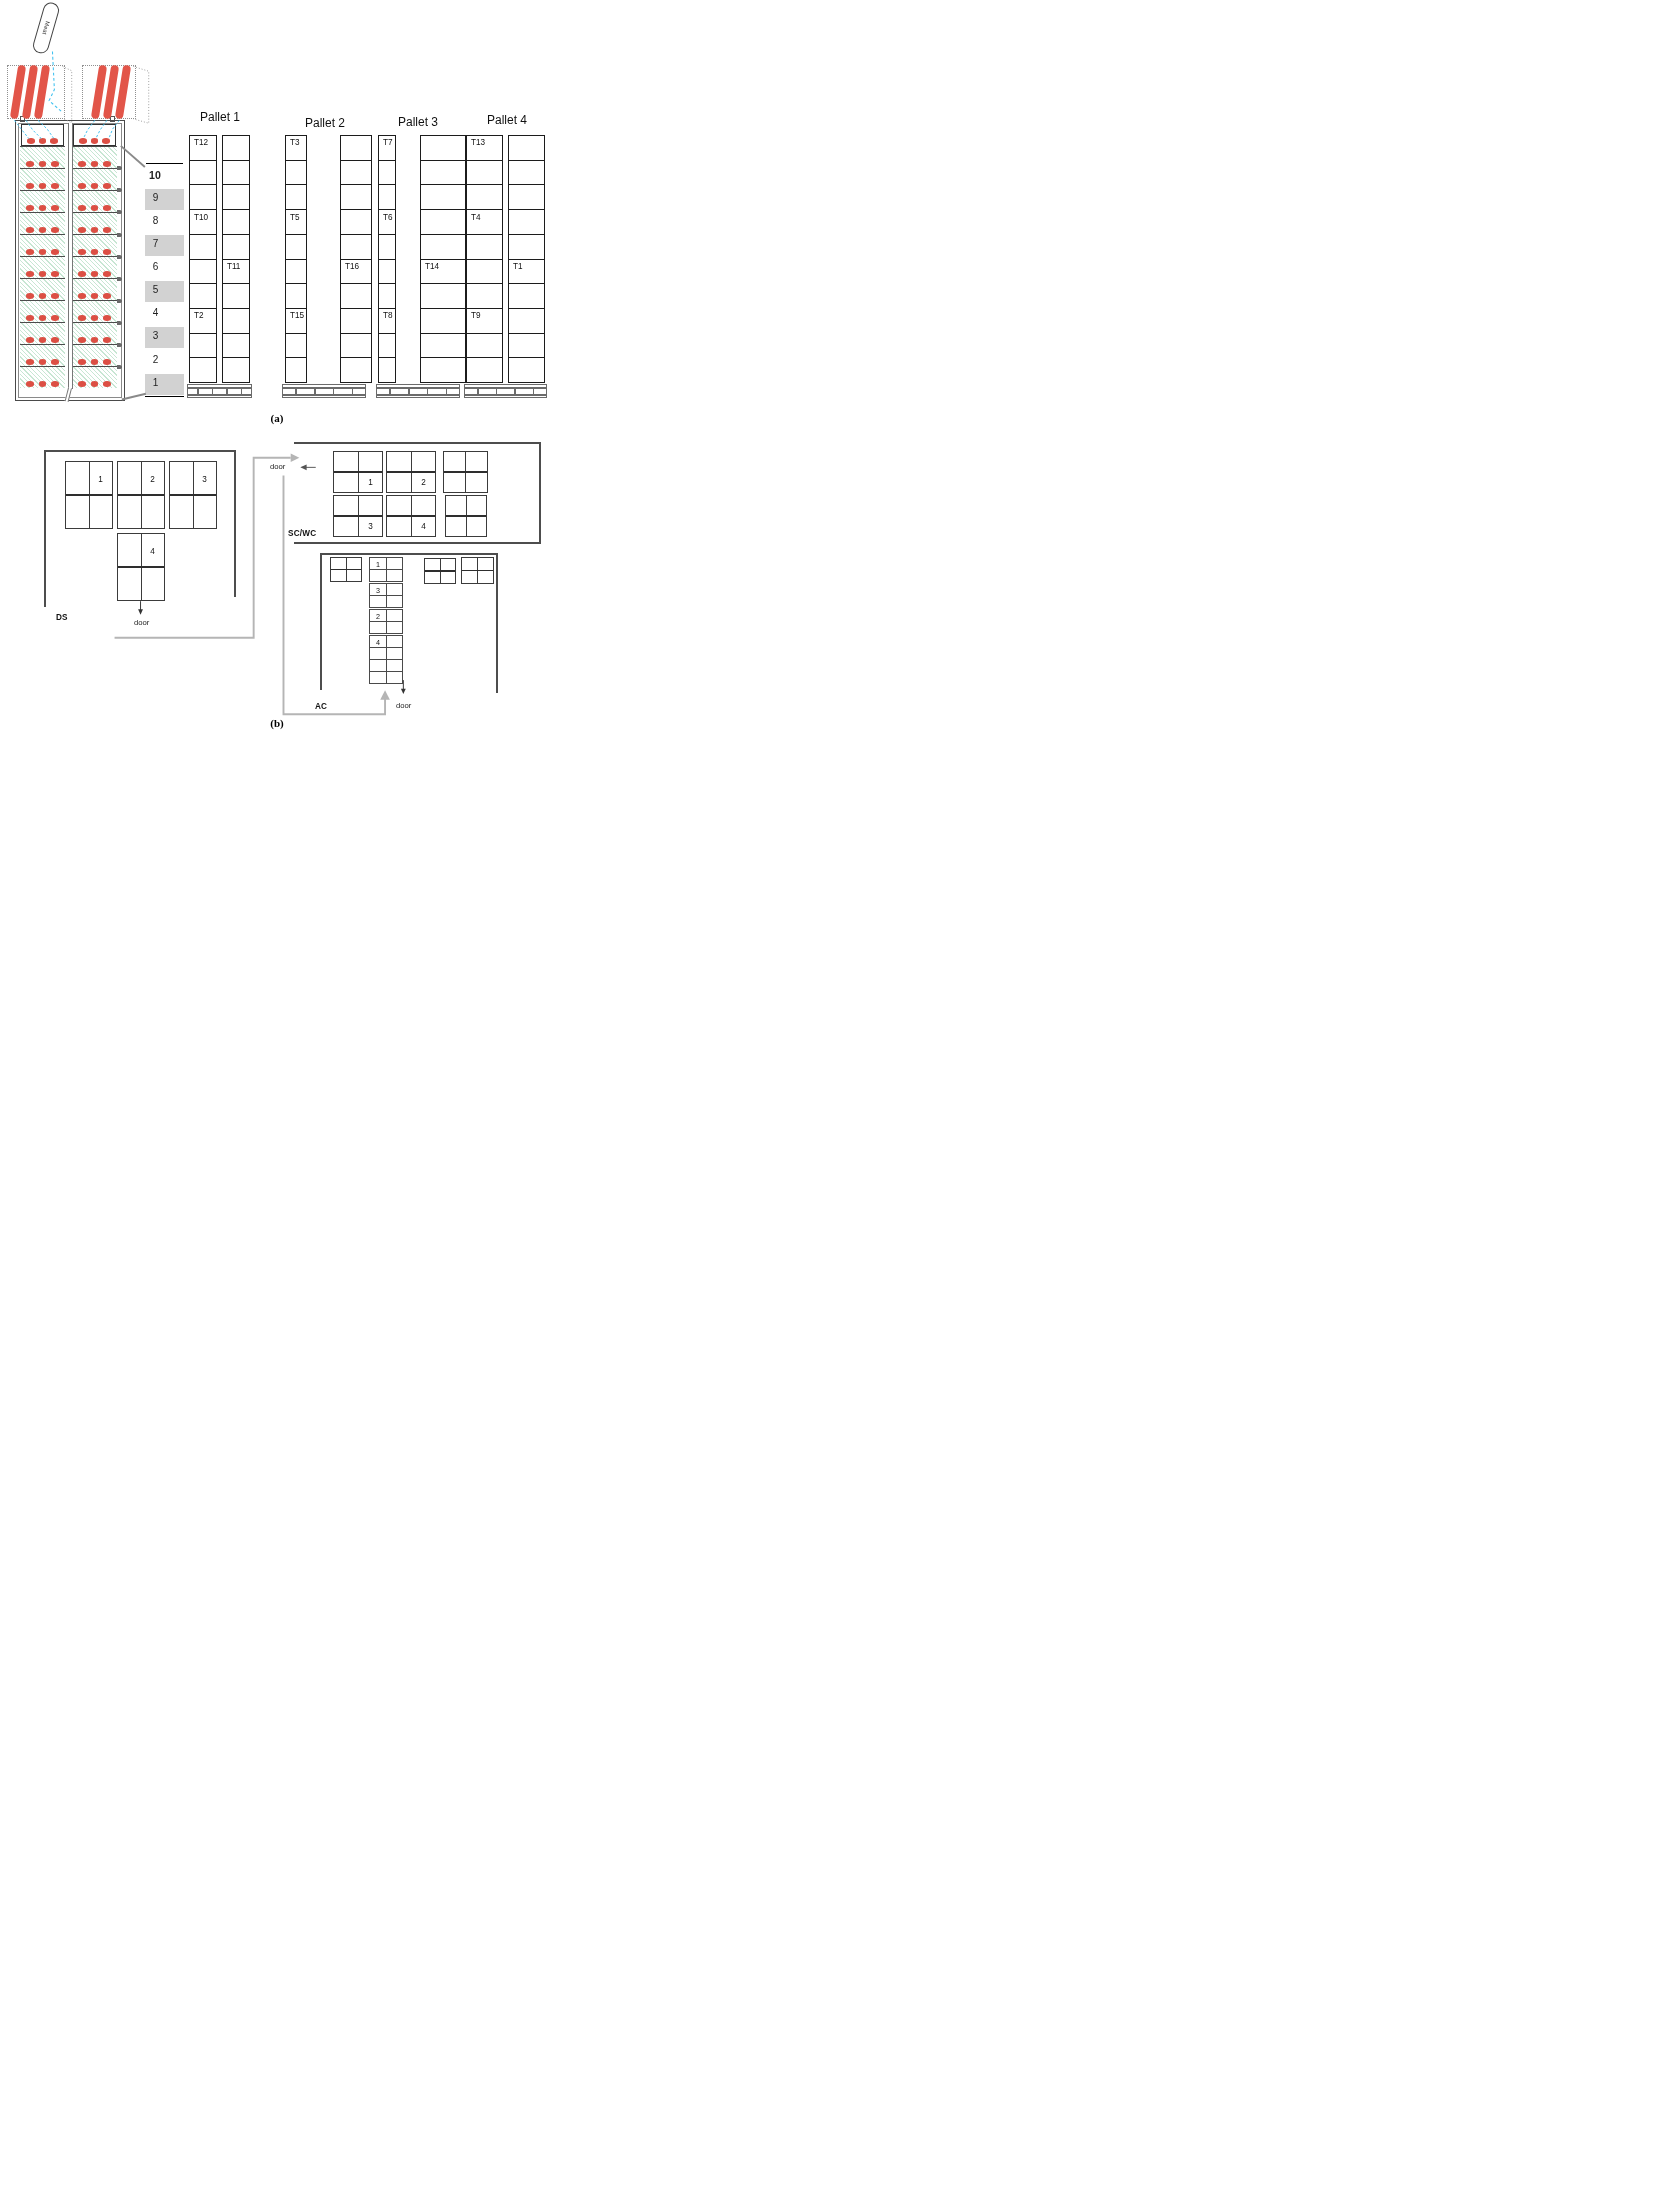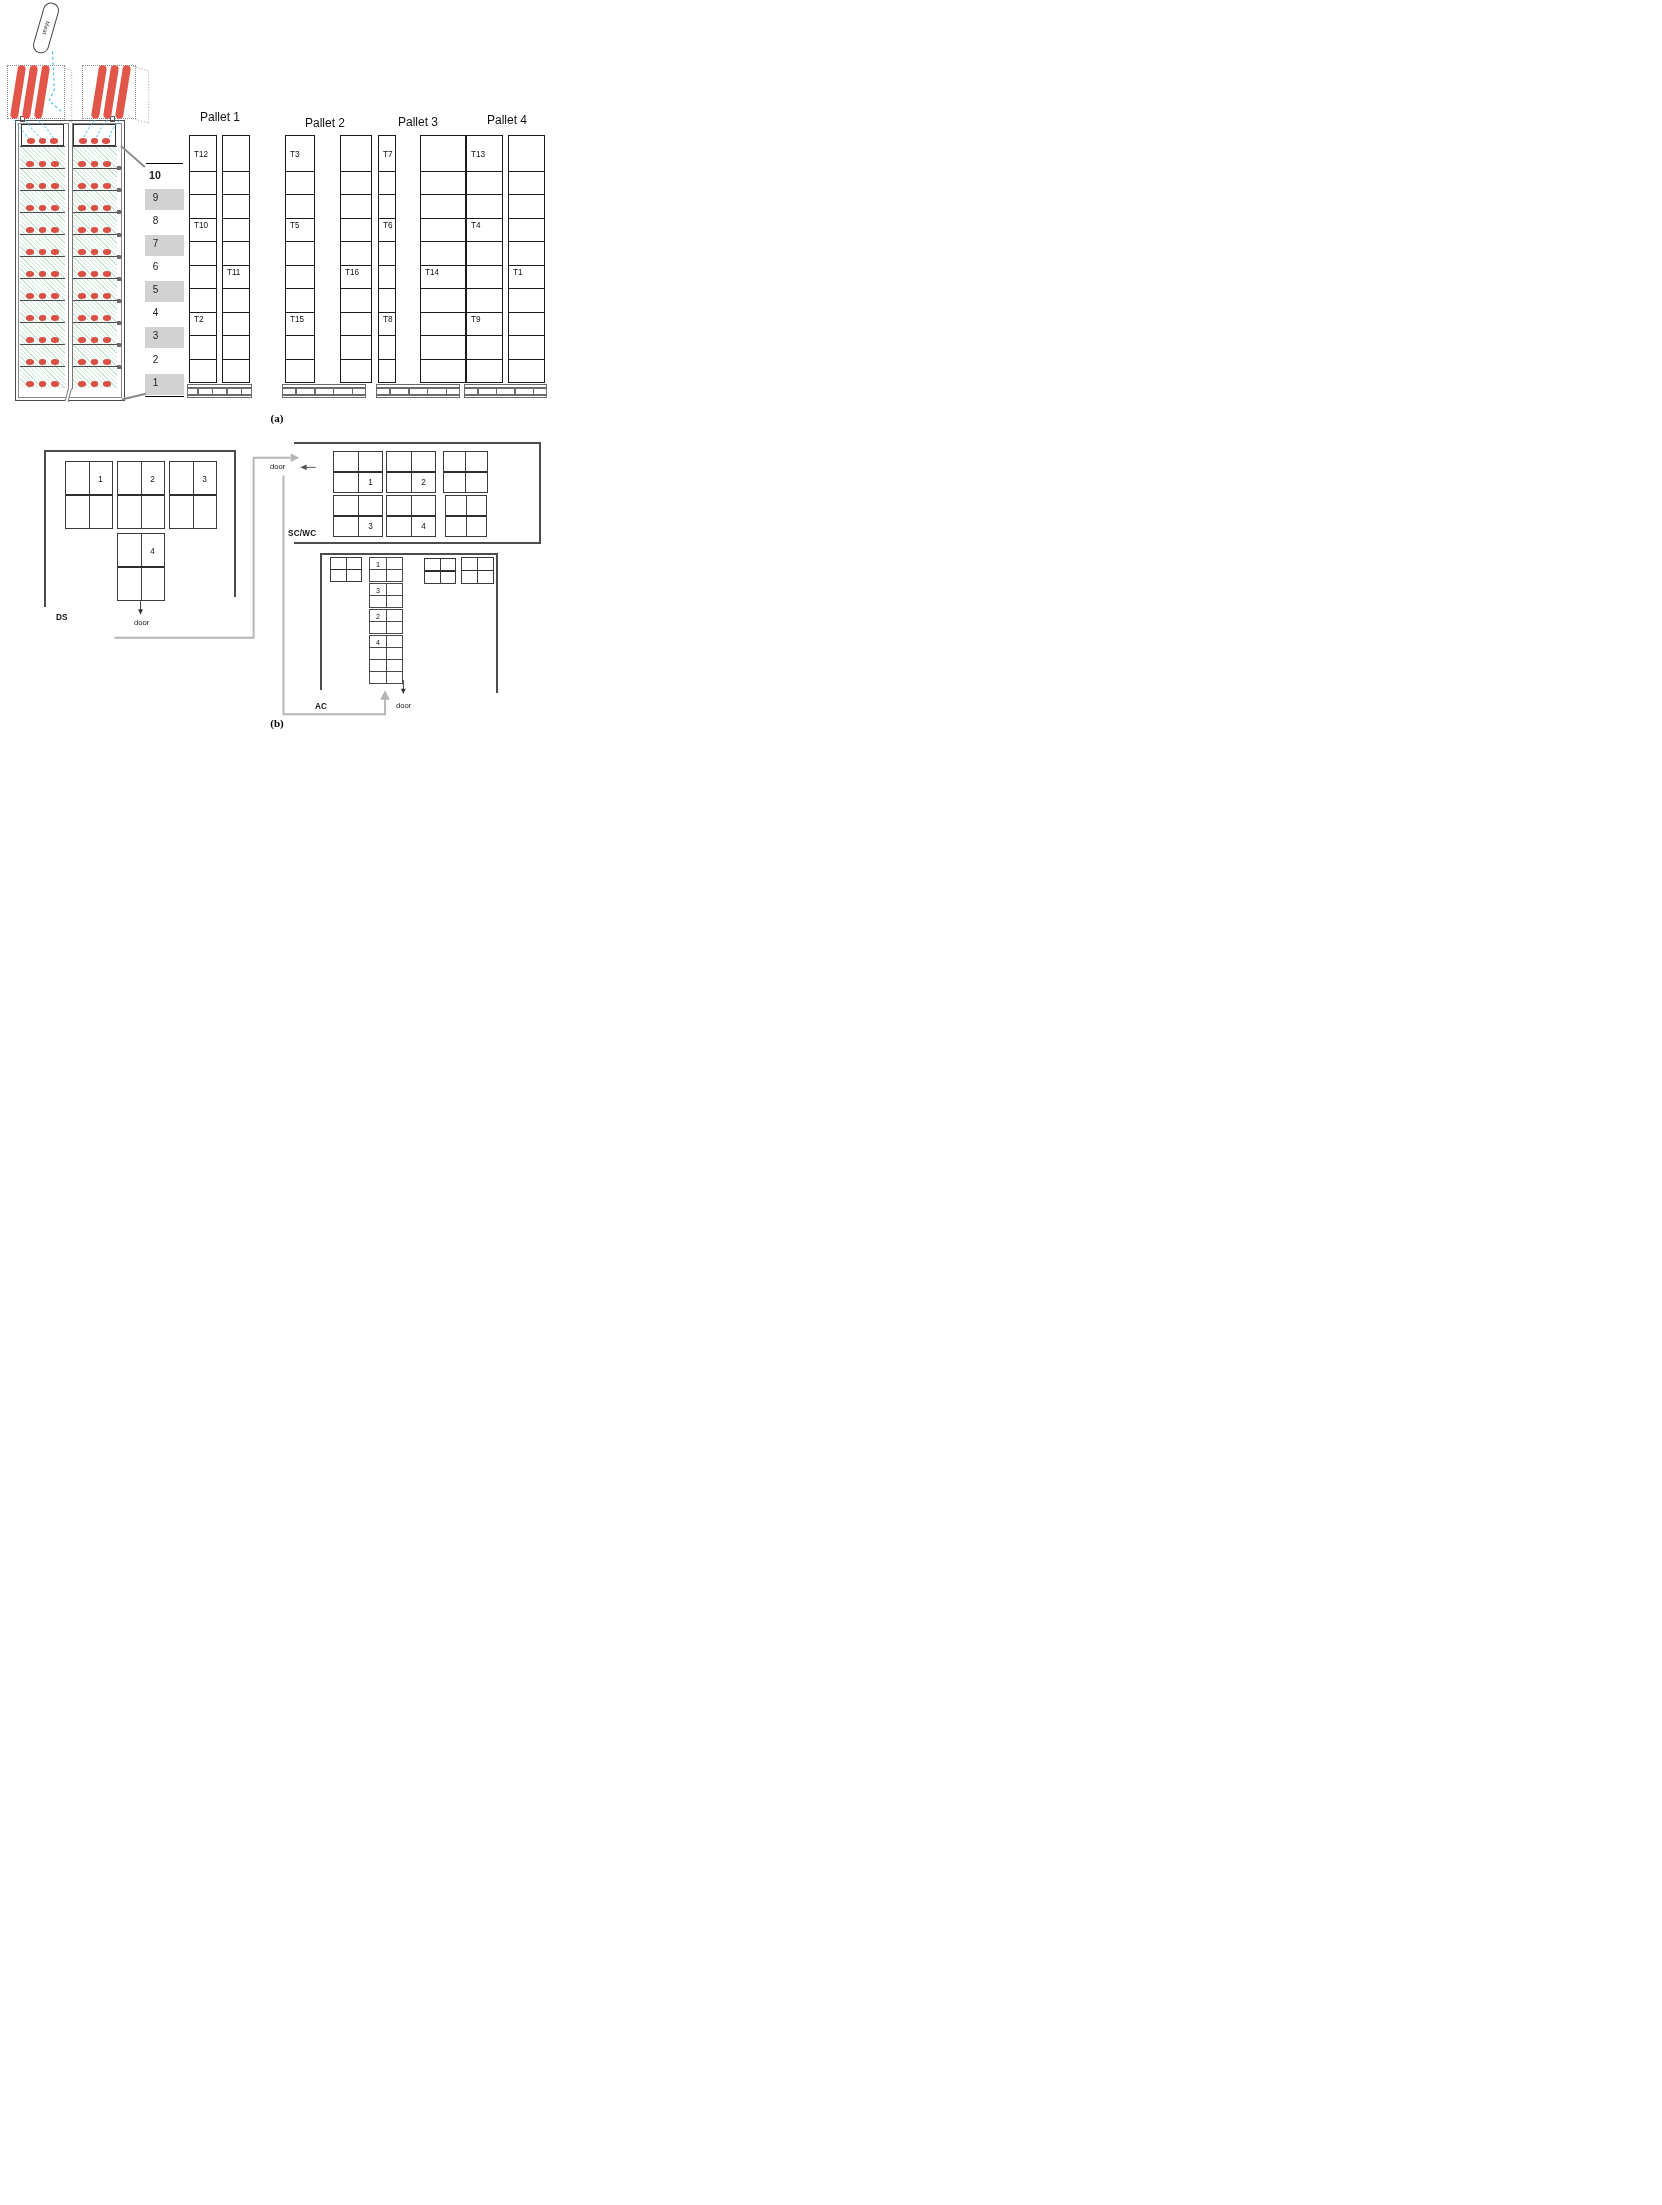--- a/index.html
+++ b/index.html
@@ -41,21 +41,21 @@
   .level-shade{position:absolute;left:0;right:0;top:1px;bottom:1.4px;background:#d2d2d2;}
   .level-num{position:absolute;left:7.7px;top:3.9px;font-size:10px;}
   .level-num.b{font-weight:bold;font-size:10.6px;left:4px;}
   .lv-line{position:absolute;background:#000;z-index:2;}
 
   
   .pallet-title{position:absolute;font-size:12px;color:#111;white-space:nowrap;transform:translateX(-50%);text-align:right;}
   .pallet-col{position:absolute;top:135px;height:248px;border:1.2px solid #1c1c1c;display:flex;
               flex-direction:column;box-sizing:border-box;background:#fff;}
   .pcell{flex:1;border-top:1px solid #1c1c1c;position:relative;}
-  .pcell:first-child{border-top:none;margin-top:12px;}
+  .pcell:first-child{border-top:none;}
   .pcell span{position:absolute;left:3.9px;top:2.4px;font-size:8.2px;color:#111;}
   .pbase{position:absolute;top:384px;height:14.4px;border:1.2px solid #6b6b6b;box-sizing:border-box;background:#fff;}
   .pbase .hl{position:absolute;left:0;right:0;height:1.2px;background:#6b6b6b;}
   .pbase .post{position:absolute;top:3.4px;bottom:2.9px;width:1.4px;background:#6b6b6b;}
 
   
   .wall{position:absolute;background:#4d4d4d;}
   .g2x2{position:absolute;border:1px solid #3b3b3b;background:#fff;}
   .g2x2 .vl{position:absolute;top:0;bottom:0;left:50%;width:1px;margin-left:-0.5px;background:#3b3b3b;}
   .g2x2 .hl{position:absolute;left:0;right:0;top:50%;height:1.4px;margin-top:-0.7px;background:#2e2e2e;}
@@ -343,21 +343,21 @@
       <div class="pcell"></div>
       <div class="pcell"></div>
       <div class="pcell">
         <span>T11</span>
       </div>
       <div class="pcell"></div>
       <div class="pcell"></div>
       <div class="pcell"></div>
       <div class="pcell"></div>
     </div>
-  <div class="pallet-col" style="left:285px;width:30px">
+  <div class="pallet-col" style="left:285px;width:22px">
       <div class="pcell">
         <span>T3</span>
       </div>
       <div class="pcell"></div>
       <div class="pcell"></div>
       <div class="pcell">
         <span>T5</span>
       </div>
       <div class="pcell"></div>
       <div class="pcell"></div>

